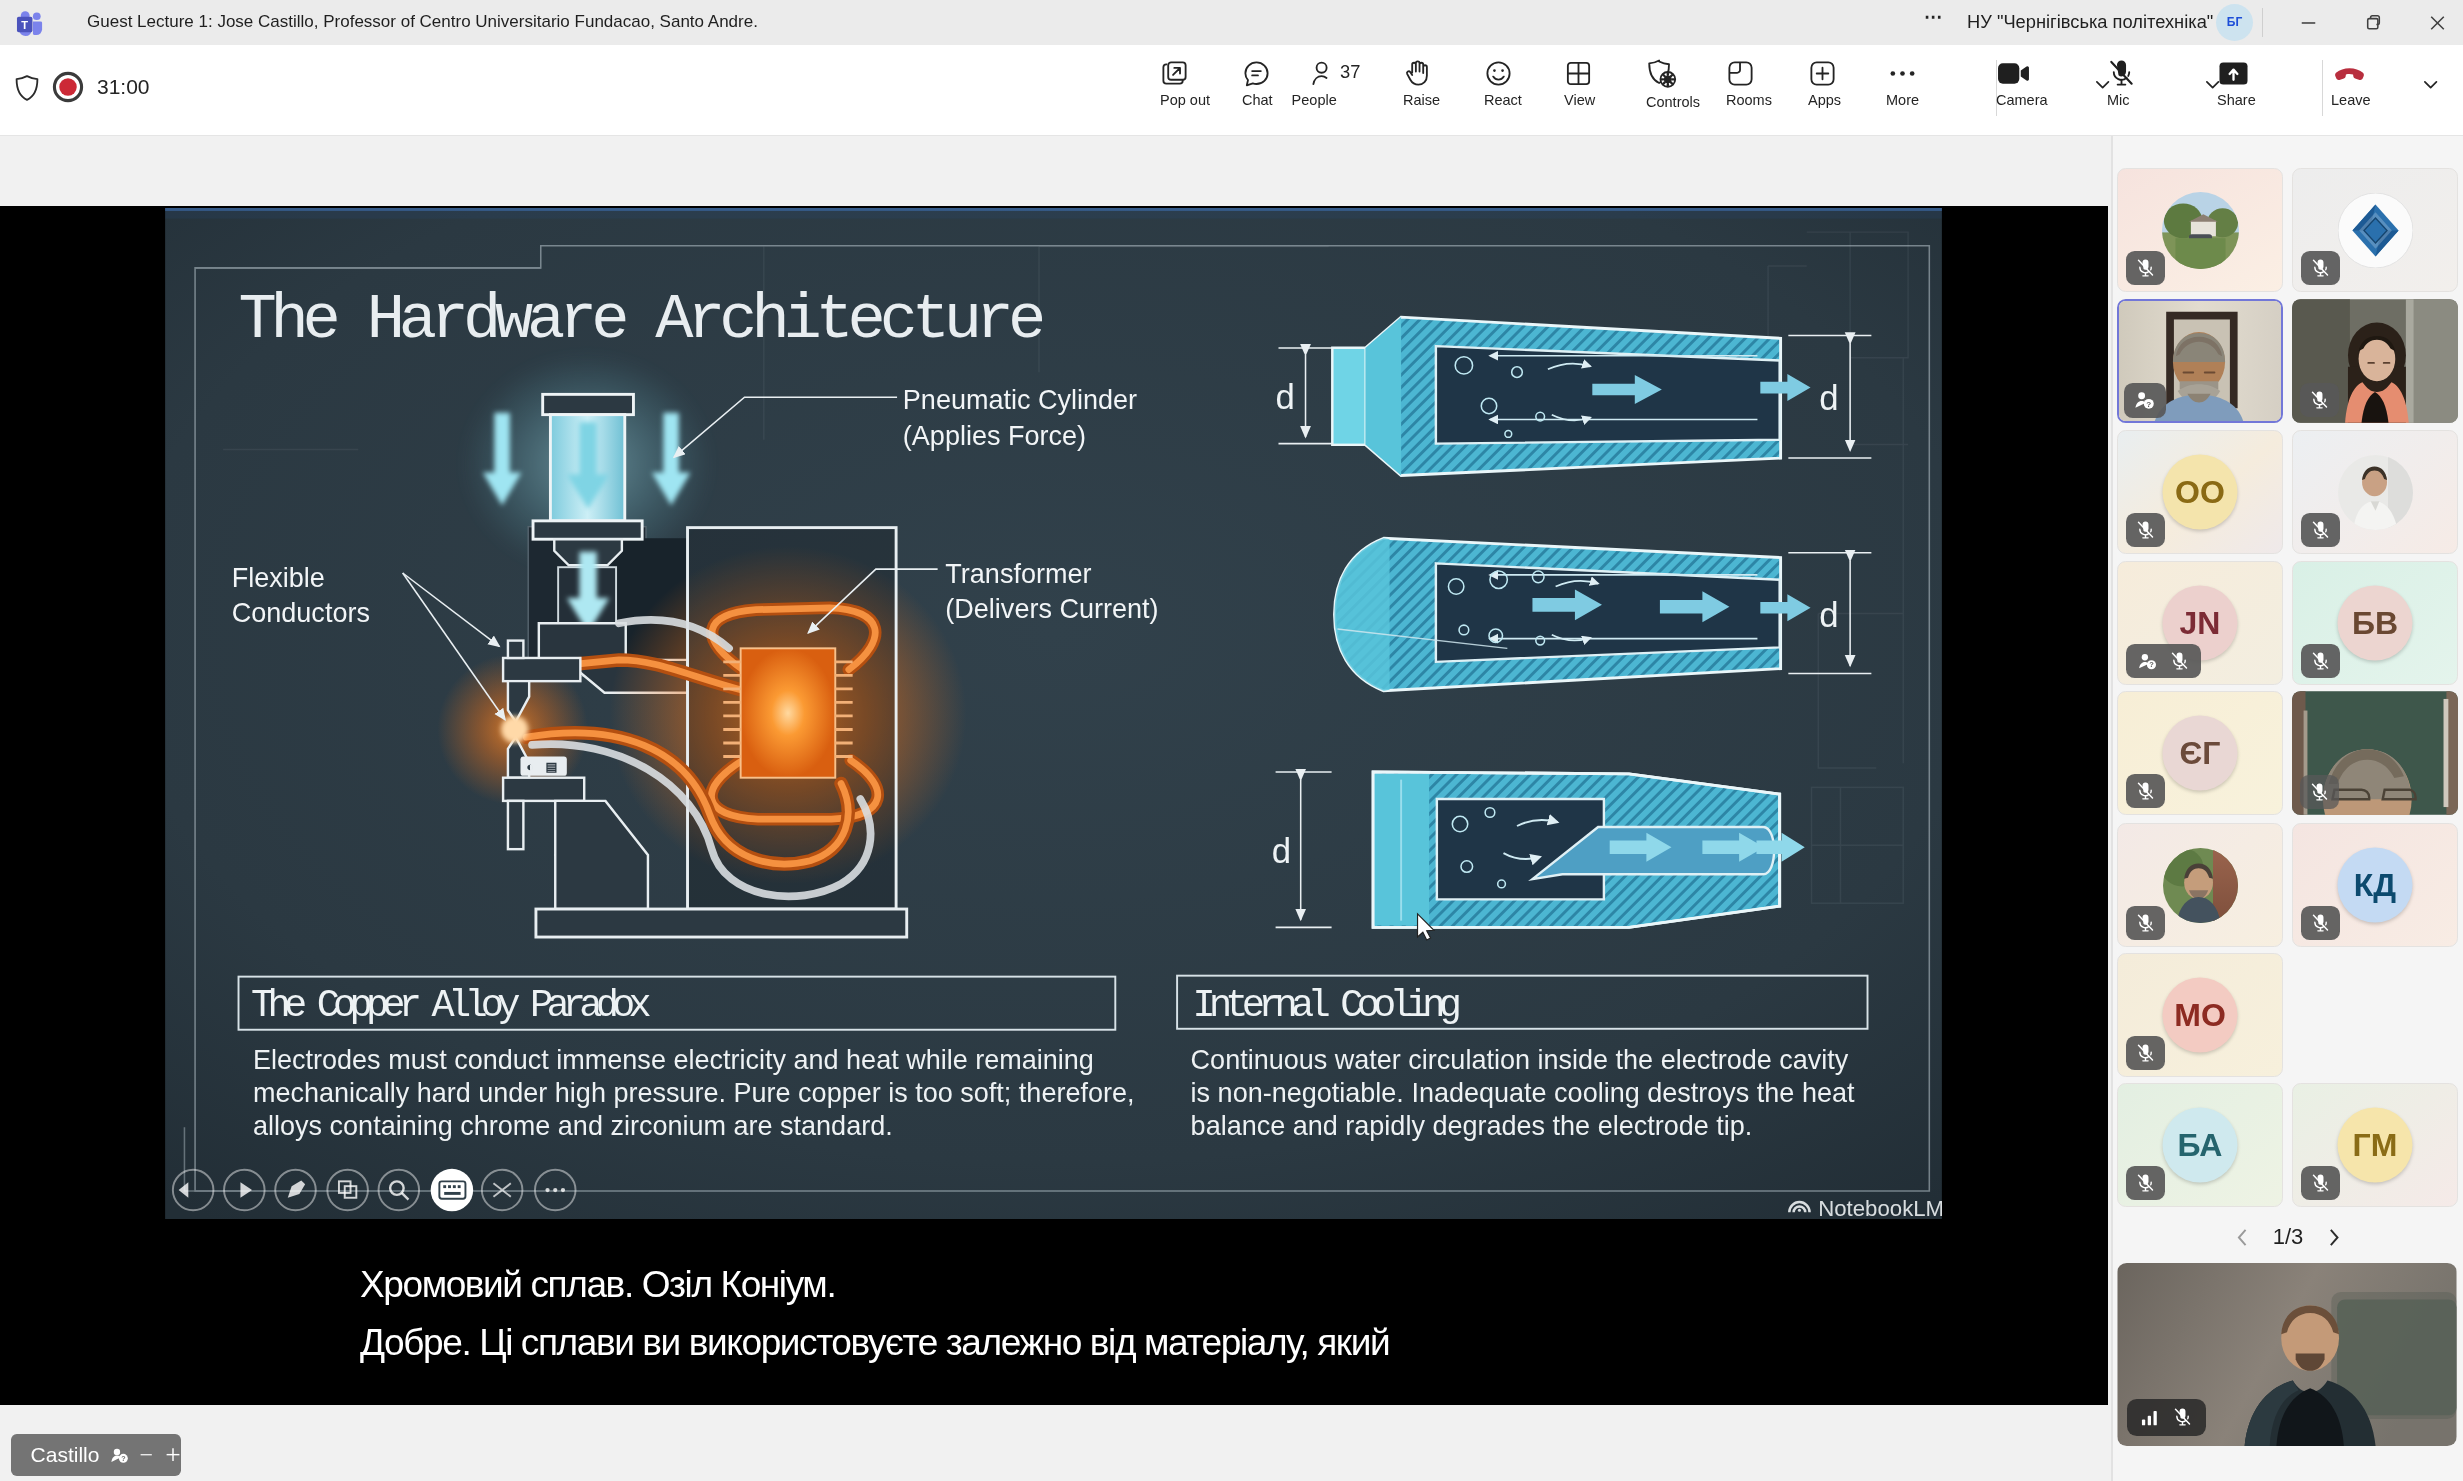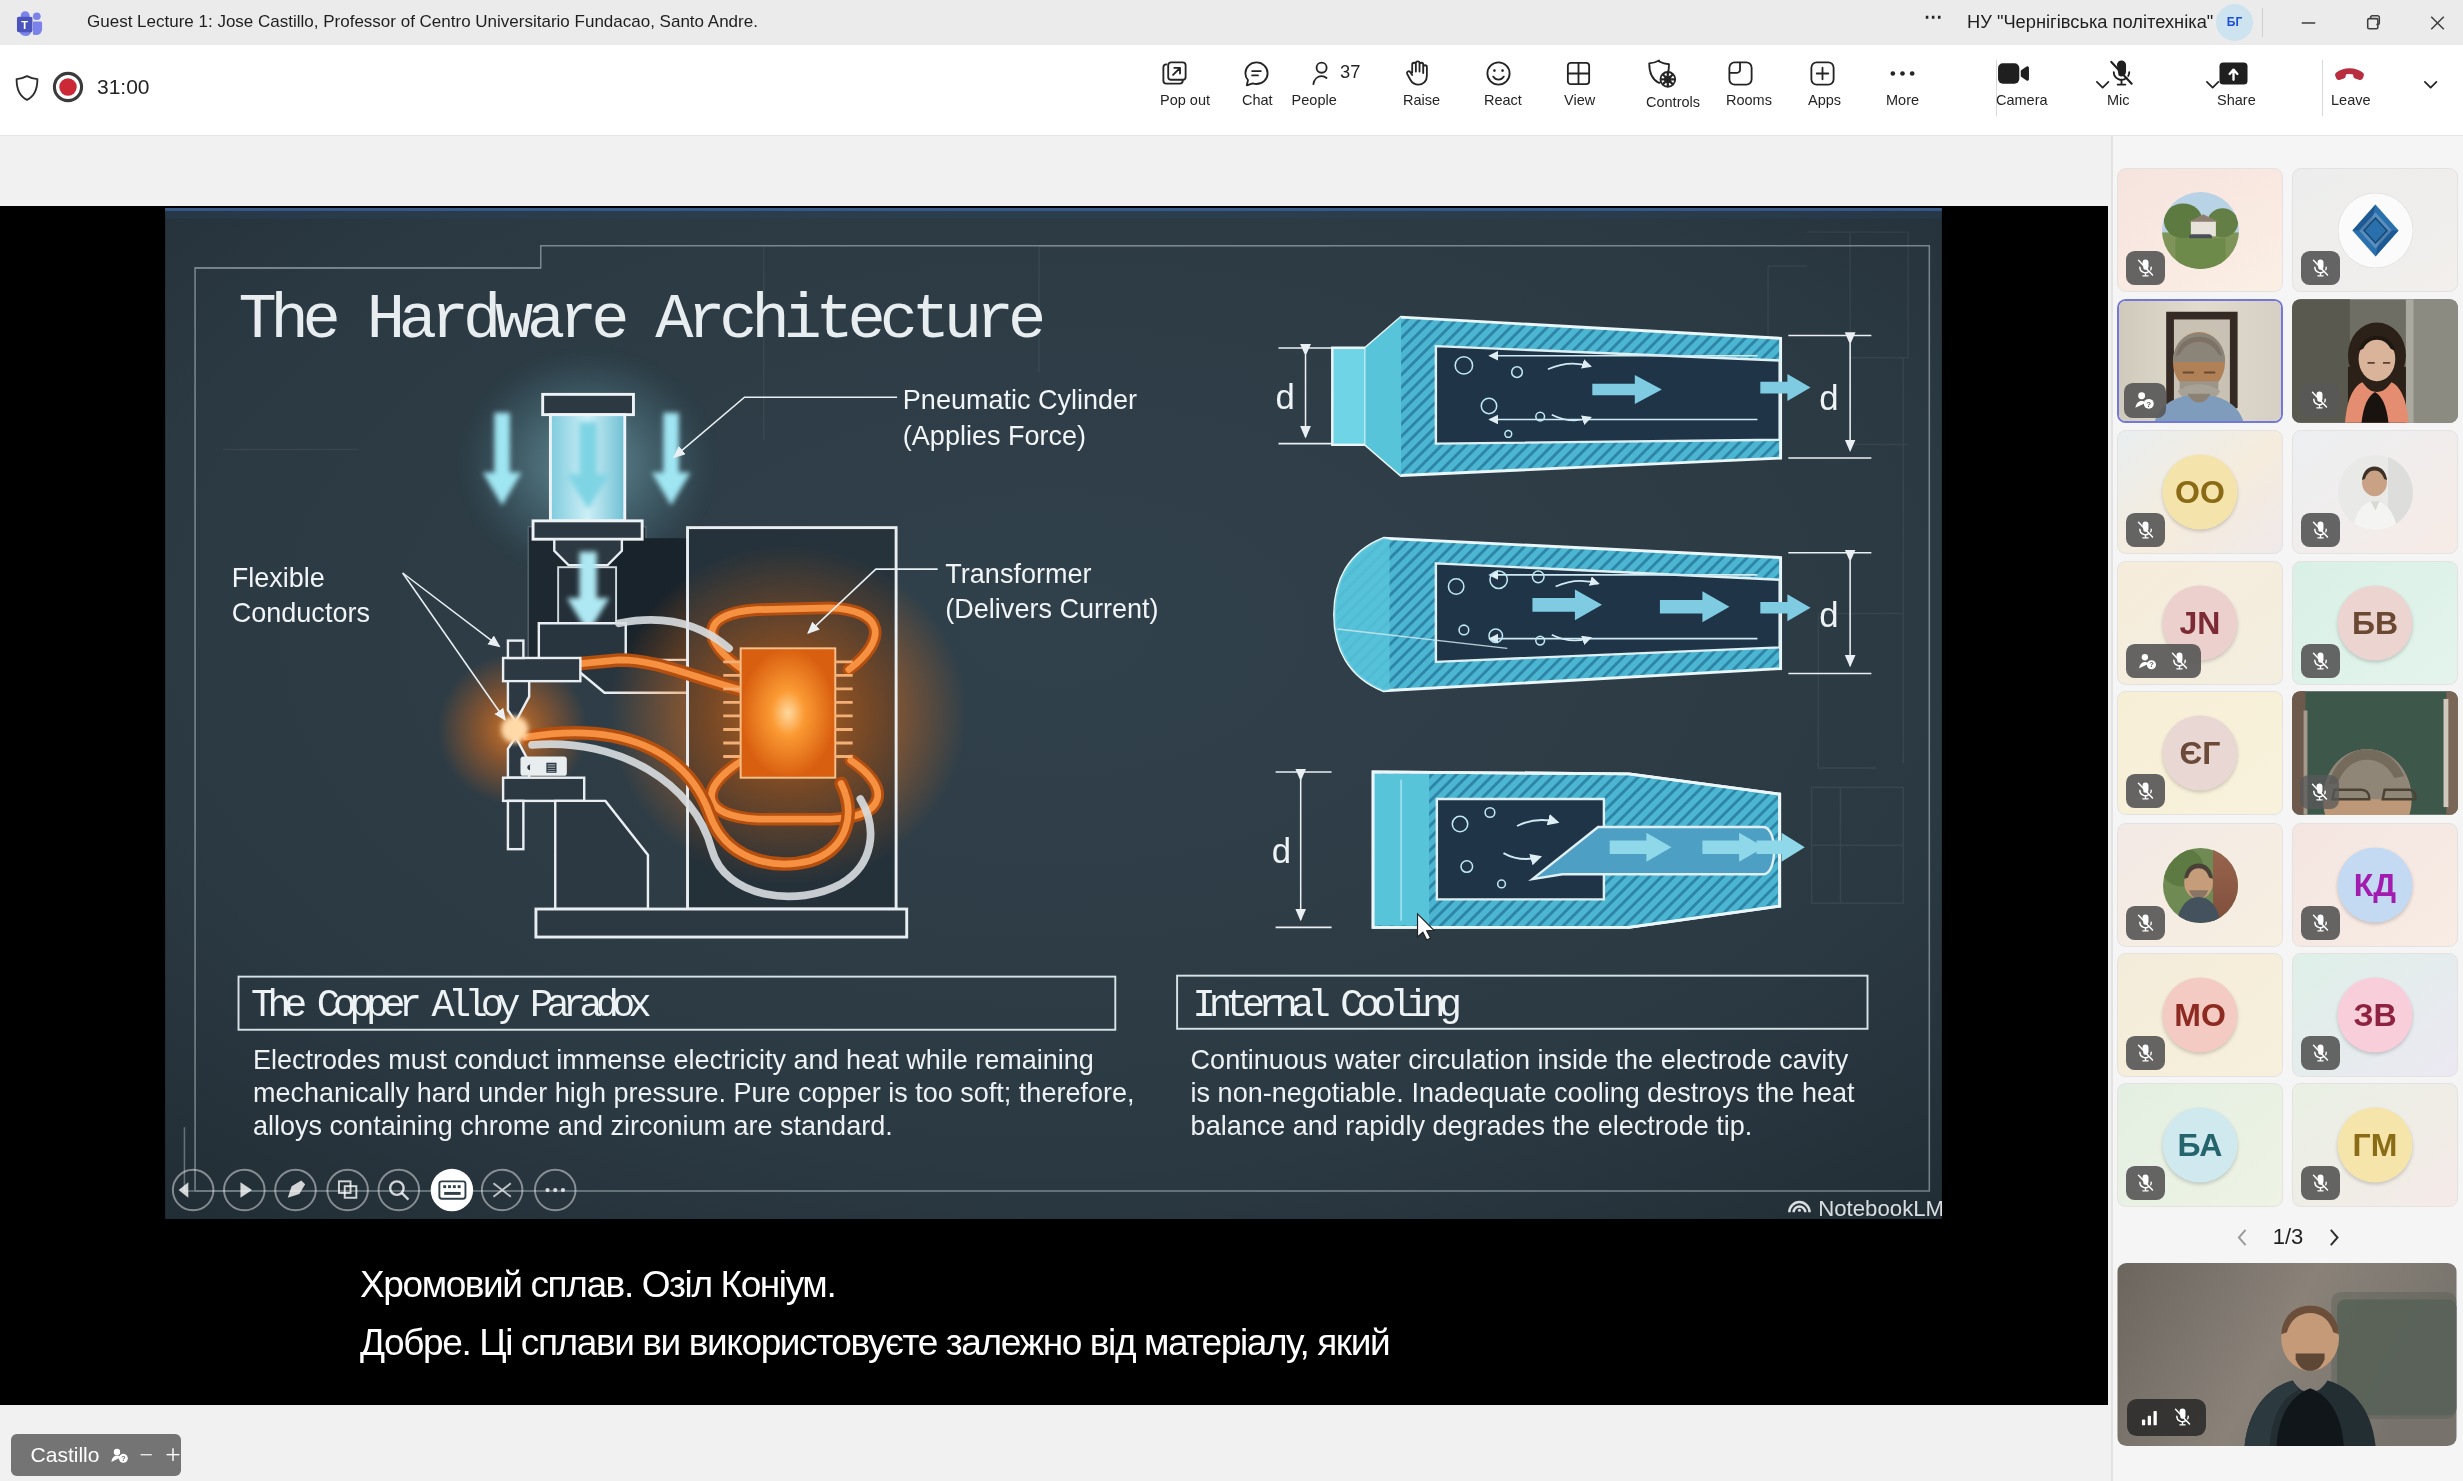--- a/index.html
+++ b/index.html
@@ -732,21 +732,21 @@
         <svg width="21" height="21" viewBox="0 0 24 24" fill="#fff">
           <path d="M8.6 5a3.4 3.4 0 0 1 6.8 0v5a3.4 3.4 0 0 1-5.6 2.6z"></path>
           <path d="M5.5 10.5a6.3 6.3 0 0 0 10.4 4.8M18 13.5a6.3 6.3 0 0 0 .5-3" stroke="#fff" stroke-width="1.6" fill="none" stroke-linecap="round"></path>
           <path d="M12 16.8v3.6M9 20.4h6" stroke="#fff" stroke-width="1.6" fill="none" stroke-linecap="round"></path>
           <path d="M4 2.5L20 19.5" stroke="#fff" stroke-width="1.7" stroke-linecap="round"></path>
         </svg>
       </div>
   </div>
 
   <div class="tile" style="left:2292px;top:823px;background:linear-gradient(140deg,#f4e5e1,#f8ece4)">
-    <div class="initial" style="background:#c4daf3;color:#a21caf">КД</div>
+    <div class="initial" style="background:#c4daf3;color:#0c4a6e">КД</div>
     <div class="mic">
         <svg width="21" height="21" viewBox="0 0 24 24" fill="#fff">
           <path d="M8.6 5a3.4 3.4 0 0 1 6.8 0v5a3.4 3.4 0 0 1-5.6 2.6z"></path>
           <path d="M5.5 10.5a6.3 6.3 0 0 0 10.4 4.8M18 13.5a6.3 6.3 0 0 0 .5-3" stroke="#fff" stroke-width="1.6" fill="none" stroke-linecap="round"></path>
           <path d="M12 16.8v3.6M9 20.4h6" stroke="#fff" stroke-width="1.6" fill="none" stroke-linecap="round"></path>
           <path d="M4 2.5L20 19.5" stroke="#fff" stroke-width="1.7" stroke-linecap="round"></path>
         </svg>
       </div>
   </div>
 
@@ -755,31 +755,20 @@
     <div class="mic">
         <svg width="21" height="21" viewBox="0 0 24 24" fill="#fff">
           <path d="M8.6 5a3.4 3.4 0 0 1 6.8 0v5a3.4 3.4 0 0 1-5.6 2.6z"></path>
           <path d="M5.5 10.5a6.3 6.3 0 0 0 10.4 4.8M18 13.5a6.3 6.3 0 0 0 .5-3" stroke="#fff" stroke-width="1.6" fill="none" stroke-linecap="round"></path>
           <path d="M12 16.8v3.6M9 20.4h6" stroke="#fff" stroke-width="1.6" fill="none" stroke-linecap="round"></path>
           <path d="M4 2.5L20 19.5" stroke="#fff" stroke-width="1.7" stroke-linecap="round"></path>
         </svg>
       </div>
   </div>
 
-  <div class="tile" style="left:2292px;top:953px;background:linear-gradient(140deg,#def0e8,#ece8f2)">
-    <div class="initial" style="background:#f8cedb;color:#8d2340">ЗВ</div>
-    <div class="mic">
-        <svg width="21" height="21" viewBox="0 0 24 24" fill="#fff">
-          <path d="M8.6 5a3.4 3.4 0 0 1 6.8 0v5a3.4 3.4 0 0 1-5.6 2.6z"></path>
-          <path d="M5.5 10.5a6.3 6.3 0 0 0 10.4 4.8M18 13.5a6.3 6.3 0 0 0 .5-3" stroke="#fff" stroke-width="1.6" fill="none" stroke-linecap="round"></path>
-          <path d="M12 16.8v3.6M9 20.4h6" stroke="#fff" stroke-width="1.6" fill="none" stroke-linecap="round"></path>
-          <path d="M4 2.5L20 19.5" stroke="#fff" stroke-width="1.7" stroke-linecap="round"></path>
-        </svg>
-      </div>
-  </div>
 
   <div class="tile" style="left:2117px;top:1083px;background:linear-gradient(140deg,#e3efe2,#eef3e4)">
     <div class="initial" style="background:#cfe9ee;color:#25646d">БА</div>
     <div class="mic">
         <svg width="21" height="21" viewBox="0 0 24 24" fill="#fff">
           <path d="M8.6 5a3.4 3.4 0 0 1 6.8 0v5a3.4 3.4 0 0 1-5.6 2.6z"></path>
           <path d="M5.5 10.5a6.3 6.3 0 0 0 10.4 4.8M18 13.5a6.3 6.3 0 0 0 .5-3" stroke="#fff" stroke-width="1.6" fill="none" stroke-linecap="round"></path>
           <path d="M12 16.8v3.6M9 20.4h6" stroke="#fff" stroke-width="1.6" fill="none" stroke-linecap="round"></path>
           <path d="M4 2.5L20 19.5" stroke="#fff" stroke-width="1.7" stroke-linecap="round"></path>
         </svg>

